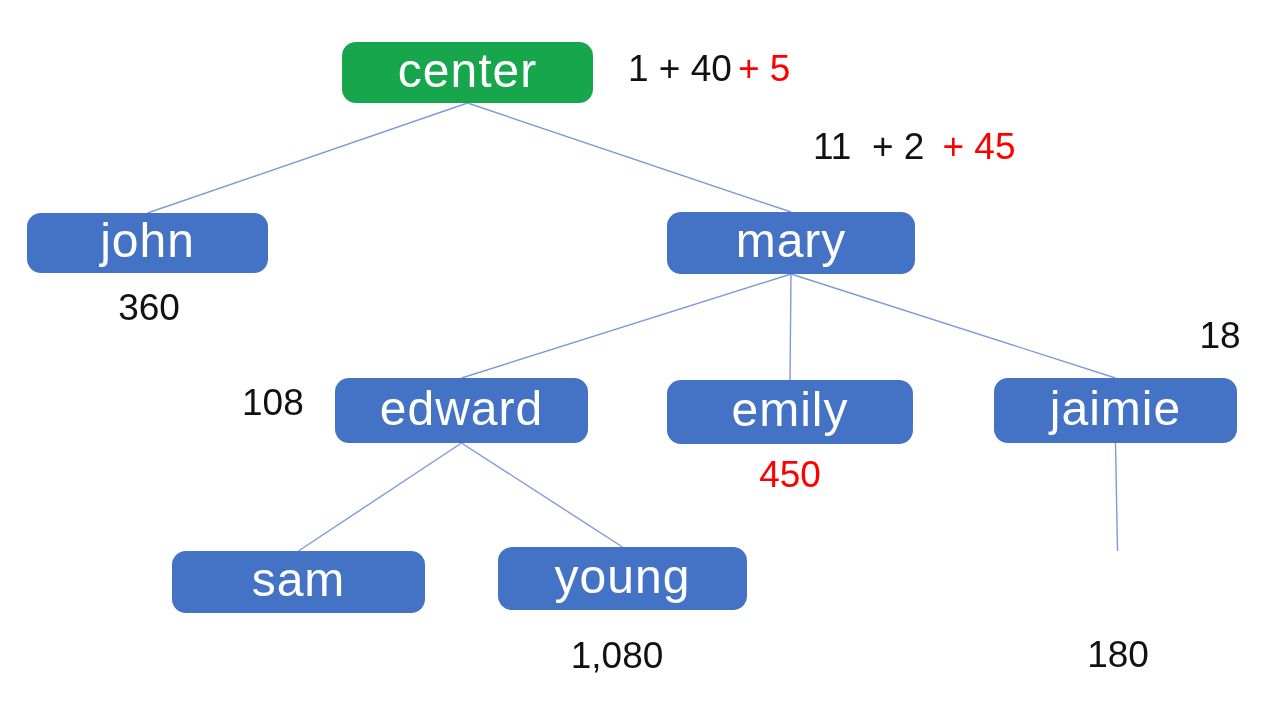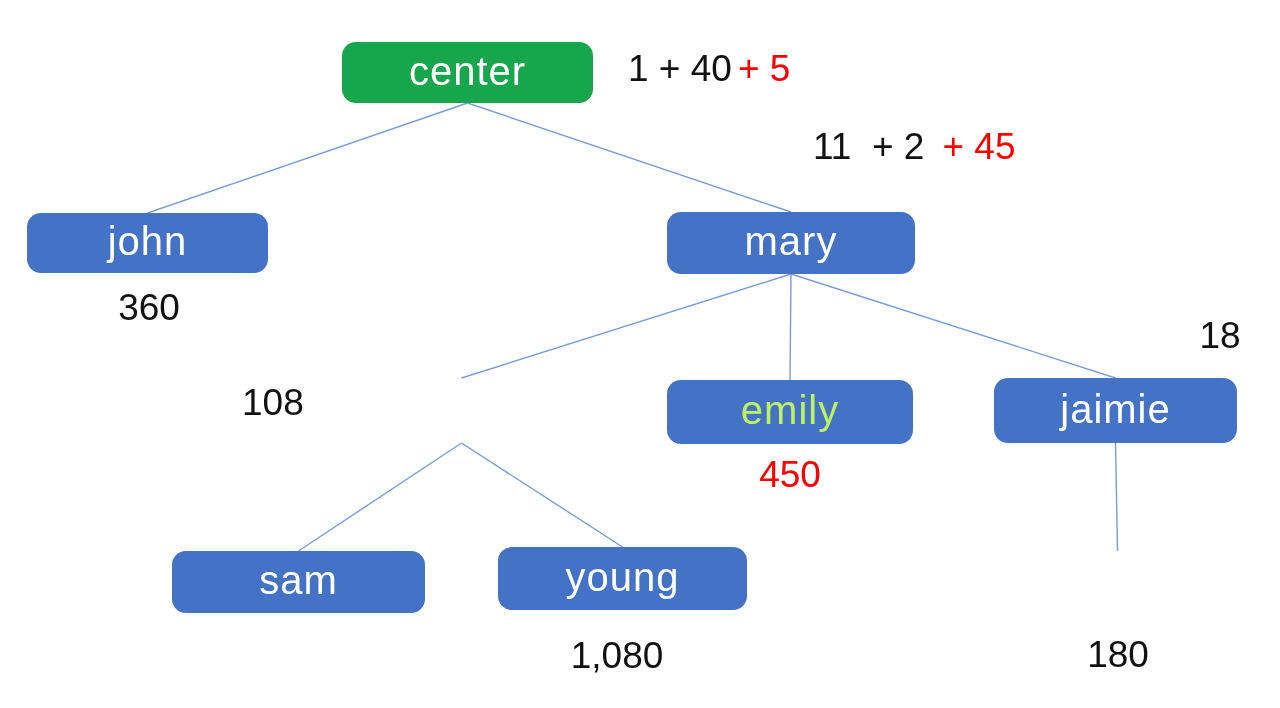--- a/index.html
+++ b/index.html
@@ -25,21 +25,21 @@
   .node {
     position: absolute;
     border-radius: 14px;
     display: flex;
     align-items: center;
     justify-content: center;
     box-sizing: border-box;
   }
   .node-label {
     color: #ffffff;
-    font-size: 40px;
+    font-size: 48px;
     letter-spacing: 1px;
     line-height: 1;
     padding-bottom: 4px;
     white-space: pre;
   }
   .annotation {
     position: absolute;
     font-size: 37px;
     line-height: 1;
     white-space: pre;
@@ -61,22 +61,25 @@
     </svg>
 <div class="node" style="left: 342px; top: 42px; width: 251px; height: 61px; background: rgb(23, 166, 75);">
       <span class="node-label" style="color: rgb(255, 255, 255);">center</span>
     </div>
     <div class="node" style="left: 27px; top: 213px; width: 241px; height: 60px; background: rgb(68, 114, 196);">
       <span class="node-label" style="color: rgb(255, 255, 255);">john</span>
     </div>
     <div class="node" style="left: 667px; top: 212px; width: 248px; height: 62px; background: rgb(68, 114, 196);">
       <span class="node-label" style="color: rgb(255, 255, 255);">mary</span>
     </div>
+    <div class="node" style="left: 335px; top: 378px; width: 253px; height: 65px; background: rgb(68, 114, 196);">
+      <span class="node-label" style="color: rgb(255, 255, 255);">edward</span>
+    </div>
     <div class="node" style="left: 667px; top: 380px; width: 246px; height: 64px; background: rgb(68, 114, 196);">
-      <span class="node-label" style="color: #bef264; text-align: right;">emily</span>
+      <span class="node-label" style="color: #ffffff; text-align: right;">emily</span>
     </div>
     <div class="node" style="left: 994px; top: 378px; width: 243px; height: 65px; background: rgb(68, 114, 196);">
       <span class="node-label" style="color: rgb(255, 255, 255);">jaimie</span>
     </div>
     <div class="node" style="left: 498px; top: 547px; width: 249px; height: 63px; background: rgb(68, 114, 196);">
       <span class="node-label" style="color: rgb(255, 255, 255);">young</span>
     </div>
     <div class="node" style="left: 172px; top: 551px; width: 253px; height: 62px; background: rgb(68, 114, 196);">
       <span class="node-label" style="color: rgb(255, 255, 255);">sam</span>
     </div>

